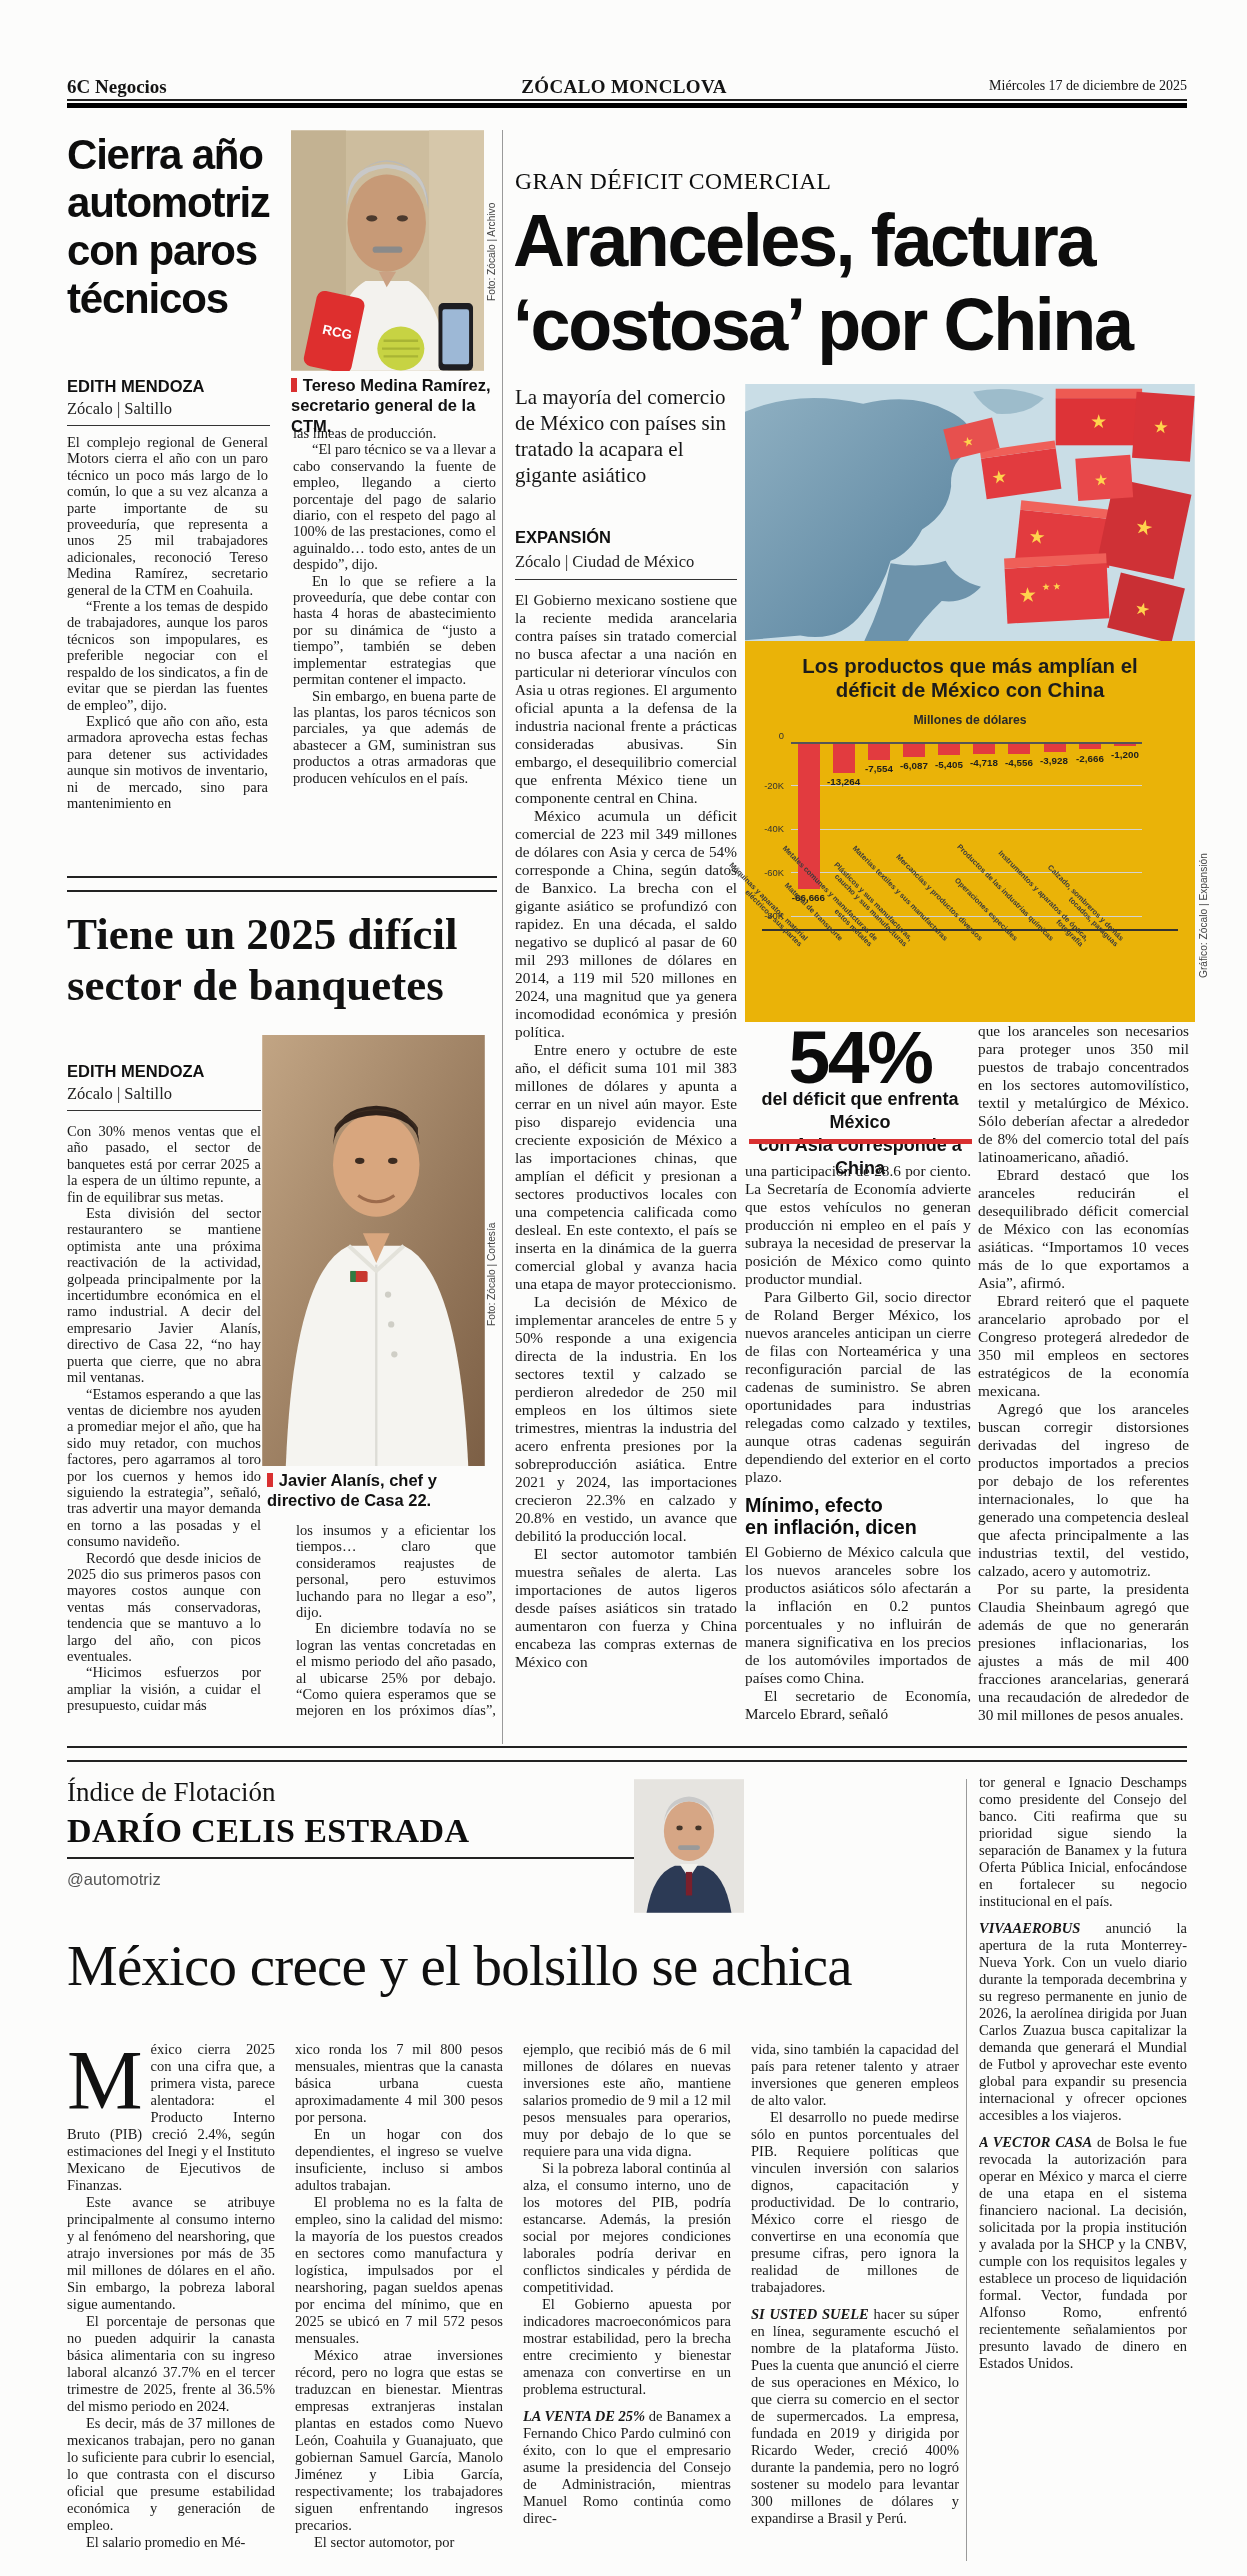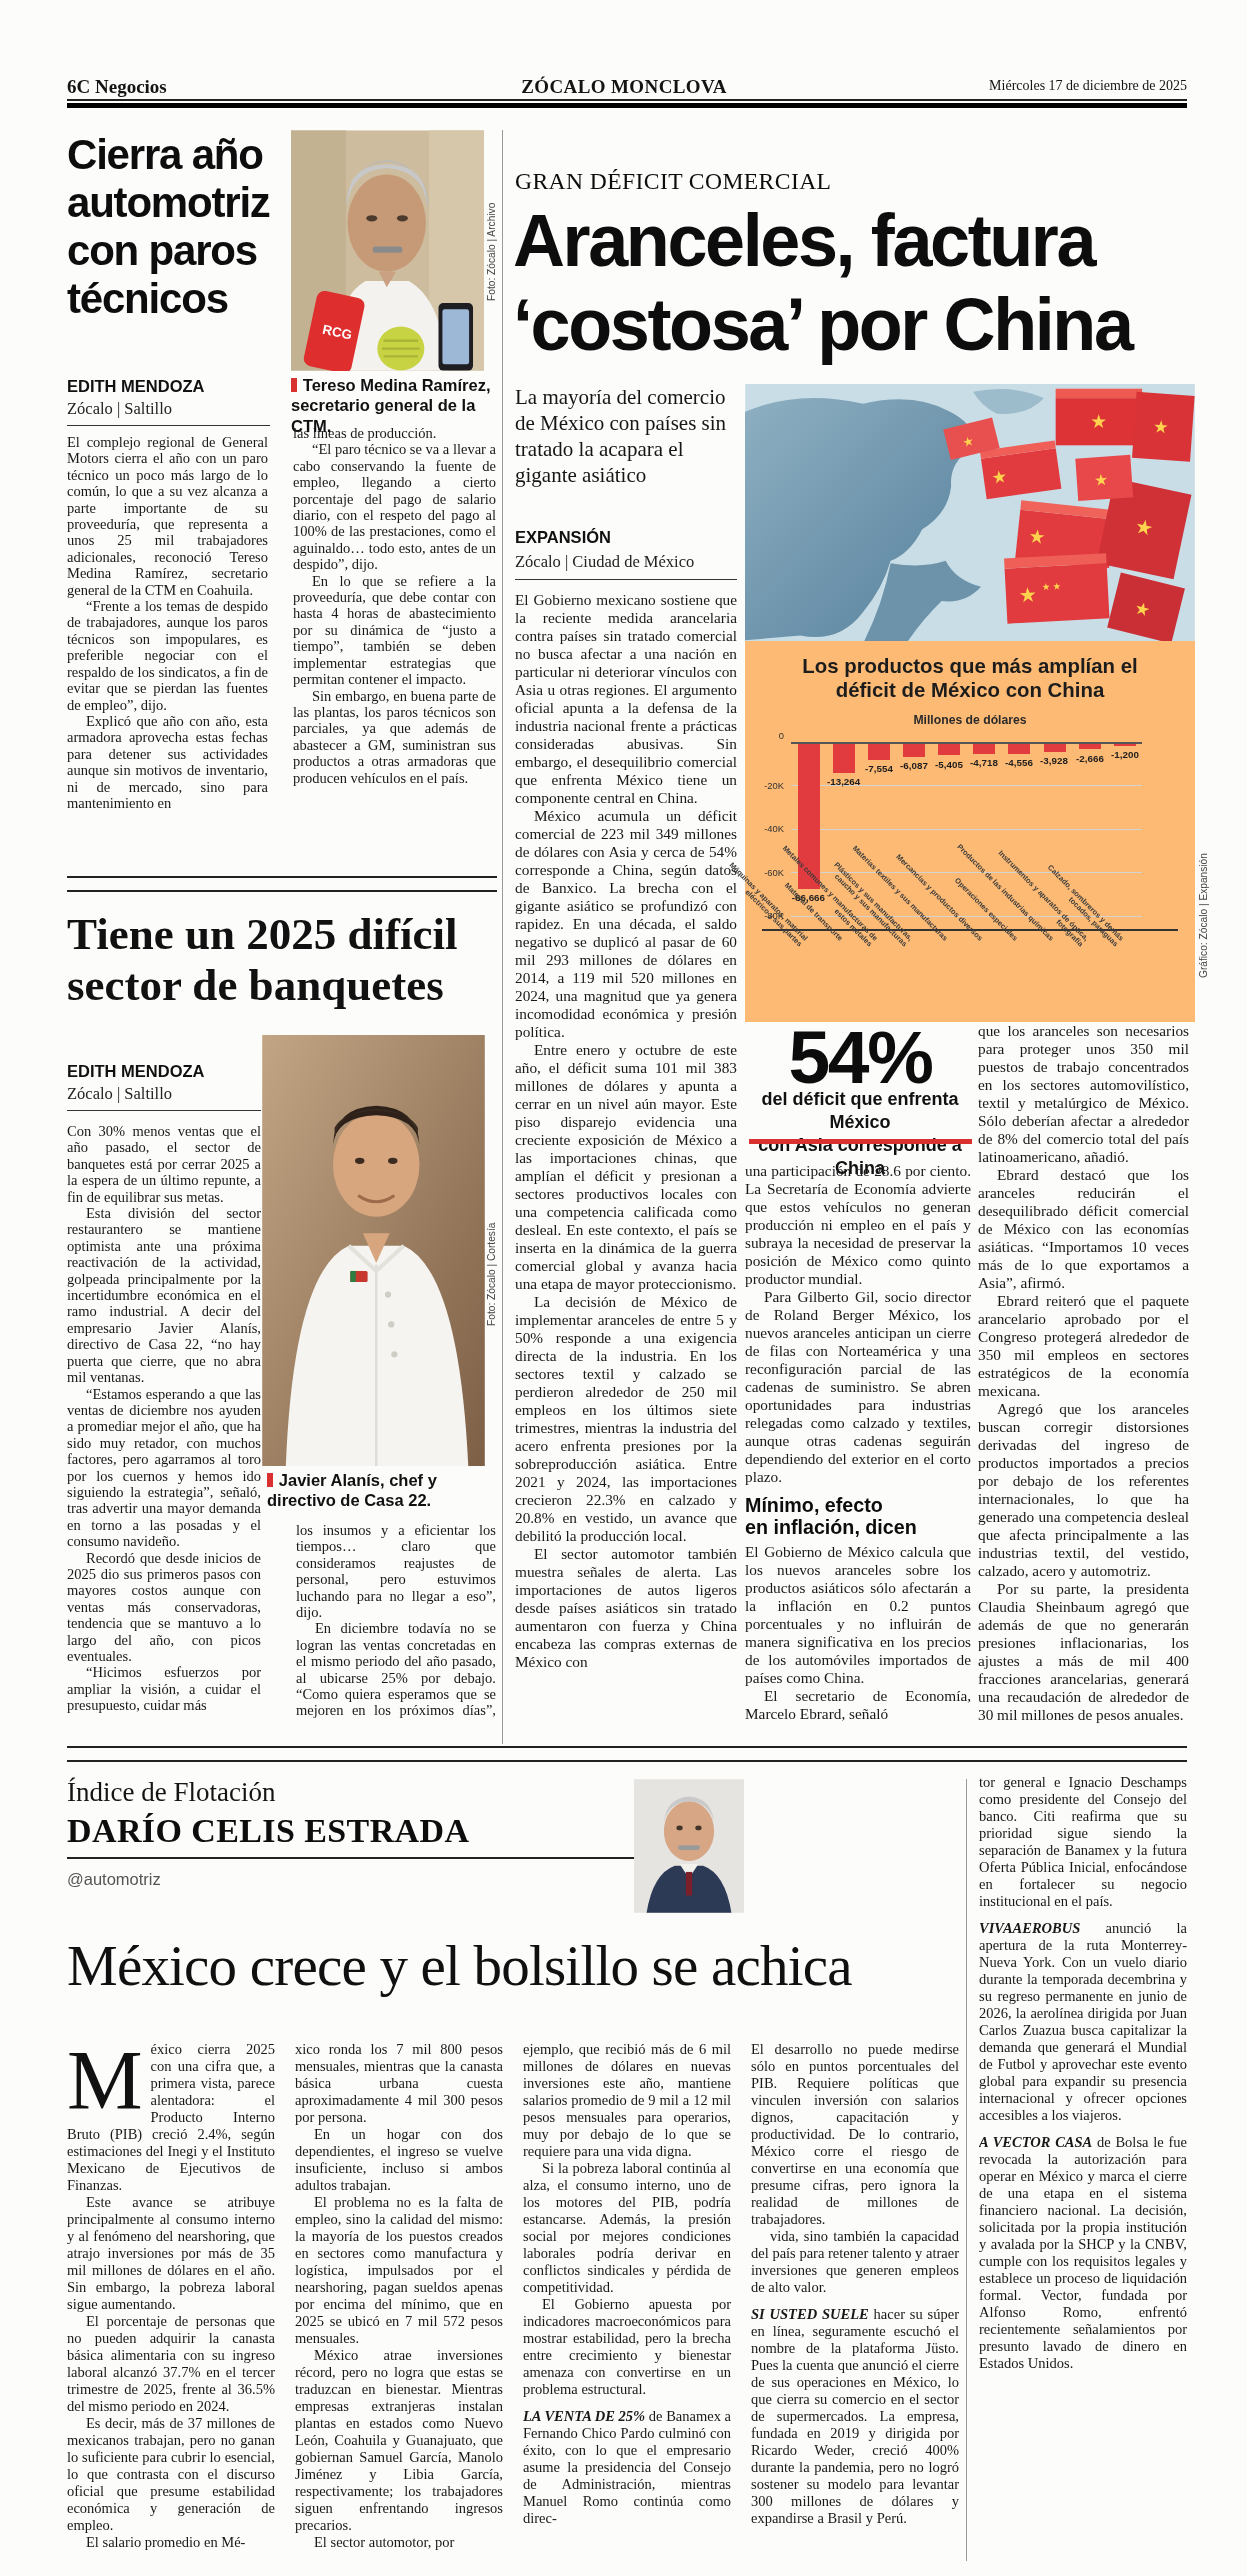--- a/index.html
+++ b/index.html
@@ -41,21 +41,21 @@
            line-height:22px;margin:7.9px 0 4.7px 0;white-space:pre-line;color:#0d0d0d;}
   .dropcap{float:left;font-size:85px;line-height:68px;font-weight:400;
            padding:4.7px 7.9px 0 0;color:#111;}
   
   .caption{font-family:"Liberation Sans",sans-serif;font-weight:700;font-size:16.5px;line-height:20.4px;color:#111;}
   .red-tick{display:inline-block;width:5.5px;height:14px;background:var(--accent);
             margin-right:6.3px;vertical-align:-0.8px;}
   .vcredit{writing-mode:vertical-rl;transform:rotate(180deg);
            font-family:"Liberation Sans",sans-serif;font-size:10.2px;color:#444;text-align:center;}
   
-  .gpanel{background:#fdba74;}
+  .gpanel{background:#eab308;}
   .gtitle{font-family:"Liberation Sans",sans-serif;font-weight:700;font-size:20.4px;
           line-height:24.4px;text-align:center;color:#1c1c1c;}
   .gsub{font-family:"Liberation Sans",sans-serif;font-weight:700;font-size:12.2px;
         text-align:center;color:#2a2a2a;}
   .plot{position:absolute;}
   .grid{position:absolute;left:0;right:0;height:0.8px;background:#d3d3d3;}
   .axis0{position:absolute;left:0;right:0;top:0;height:1.6px;background:#555;}
   .ytick{position:absolute;font-family:"Liberation Sans",sans-serif;font-size:9.4px;
          color:#333;width:31px;text-align:right;}
   .bar{position:absolute;background:#e23b3f;}
@@ -372,22 +372,22 @@
       <p>México atrae inversiones récord, pero no logra que estas se traduzcan en bienestar. Mientras empresas extranjeras instalan plantas en estados como Nuevo León, Coahuila y Guanajuato, que gobiernan Samuel García, Manolo Jiménez y Libia García, respectivamente; los trabajadores siguen enfrentando ingresos precarios.</p>
       <p>El sector automotor, por</p>
     </div>
   <div class="abs bcol op plist" style="left:523px;top:2041px;width:208px;height:532px;">
       <p>ejemplo, que recibió más de 6 mil millones de dólares en nuevas inversiones este año, mantiene salarios promedio de 9 mil a 12 mil pesos mensuales para operarios, muy por debajo de lo que se requiere para una vida digna.</p>
       <p>Si la pobreza laboral continúa al alza, el consumo interno, uno de los motores del PIB, podría estancarse. Además, la presión social por mejores condiciones laborales podría derivar en conflictos sindicales y pérdida de competitividad.</p>
       <p>El Gobierno apuesta por indicadores macroeconómicos para mostrar estabilidad, pero la brecha entre crecimiento y bienestar amenaza con convertirse en un problema estructural.</p>
       <p class="brief"><strong class="lead-in">LA VENTA DE 25%</strong> de Banamex a Fernando Chico Pardo culminó con éxito, con lo que el empresario asume la presidencia del Consejo de Administración, mientras Manuel Romo continúa como direc-</p>
     </div>
   <div class="abs bcol op plist" style="left:751px;top:2041px;width:208px;height:532px;">
+      <p>vida, sino también la capacidad del país para retener talento y atraer inversiones que generen empleos de alto valor.</p>
       <p>El desarrollo no puede medirse sólo en puntos porcentuales del PIB. Requiere políticas que vinculen inversión con salarios dignos, capacitación y productividad. De lo contrario, México corre el riesgo de convertirse en una economía que presume cifras, pero ignora la realidad de millones de trabajadores.</p>
-      <p>vida, sino también la capacidad del país para retener talento y atraer inversiones que generen empleos de alto valor.</p>
       <p class="brief"><strong class="lead-in">SI USTED SUELE</strong> hacer su súper en línea, seguramente escuchó el nombre de la plataforma Jüsto. Pues la cuenta que anunció el cierre de sus operaciones en México, lo que cierra su comercio en el sector de supermercados. La empresa, fundada en 2019 y dirigida por Ricardo Weder, creció 400% durante la pandemia, pero no logró sostener su modelo para levantar 300 millones de dólares y expandirse a Brasil y Perú.</p>
     </div>
   <div class="abs bcol op5 plist" style="left:979px;top:1774px;width:208px;height:793px;">
       <p>tor general e Ignacio Deschamps como presidente del Consejo del banco. Citi reafirma que su prioridad sigue siendo la separación de Banamex y la futura Oferta Pública Inicial, enfocándose en fortalecer su negocio institucional en el país.</p>
       <p class="brief"><strong class="lead-in">VIVAAEROBUS</strong> anunció la apertura de la ruta Monterrey-Nueva York. Con un vuelo diario durante la temporada decembrina y su regreso permanente en junio de 2026, la aerolínea dirigida por Juan Carlos Zuazua busca capitalizar la demanda que generará el Mundial de Futbol y aprovechar este evento global para expandir su presencia internacional y ofrecer opciones accesibles a los viajeros.</p>
       <p class="brief"><strong class="lead-in">A VECTOR CASA</strong> de Bolsa le fue revocada la autorización para operar en México y marca el cierre de una etapa en el sistema financiero nacional. La decisión, solicitada por la propia institución y avalada por la SHCP y la CNBV, cumple con los requisitos legales y establece un proceso de liquidación formal. Vector, fundada por Alfonso Romo, enfrentó recientemente señalamientos por presunto lavado de dinero en Estados Unidos.</p>
     </div>
   <div class="abs vrule" style="left:966px;top:1779px;height:782px;"></div>
 
 </div>

